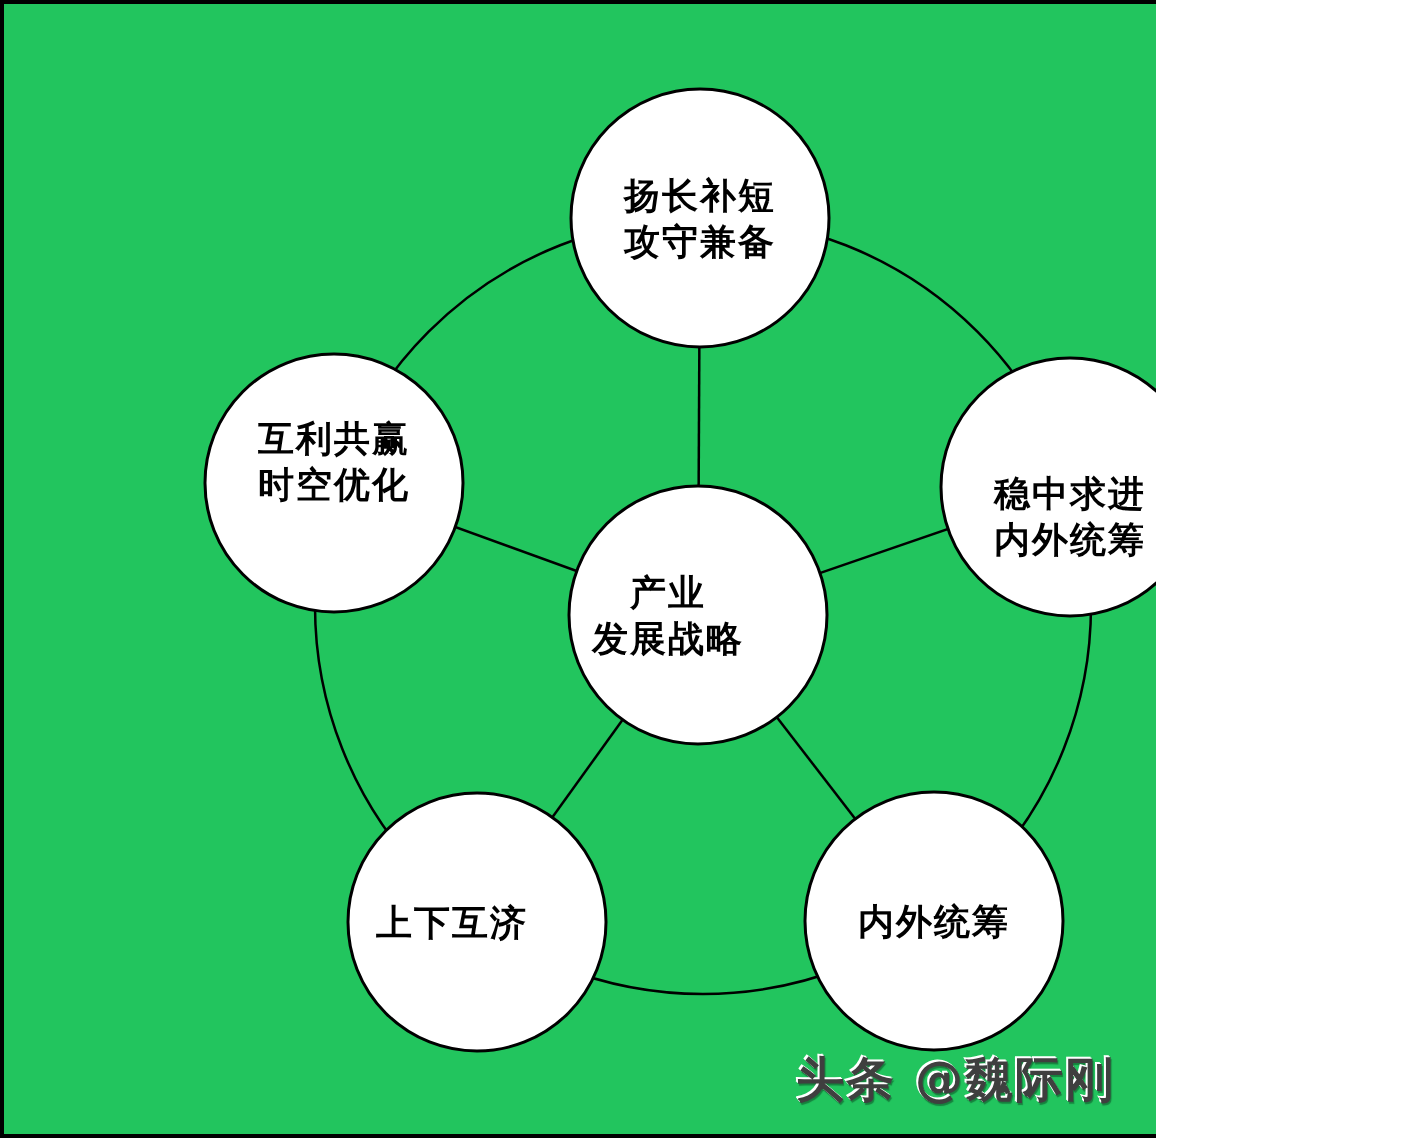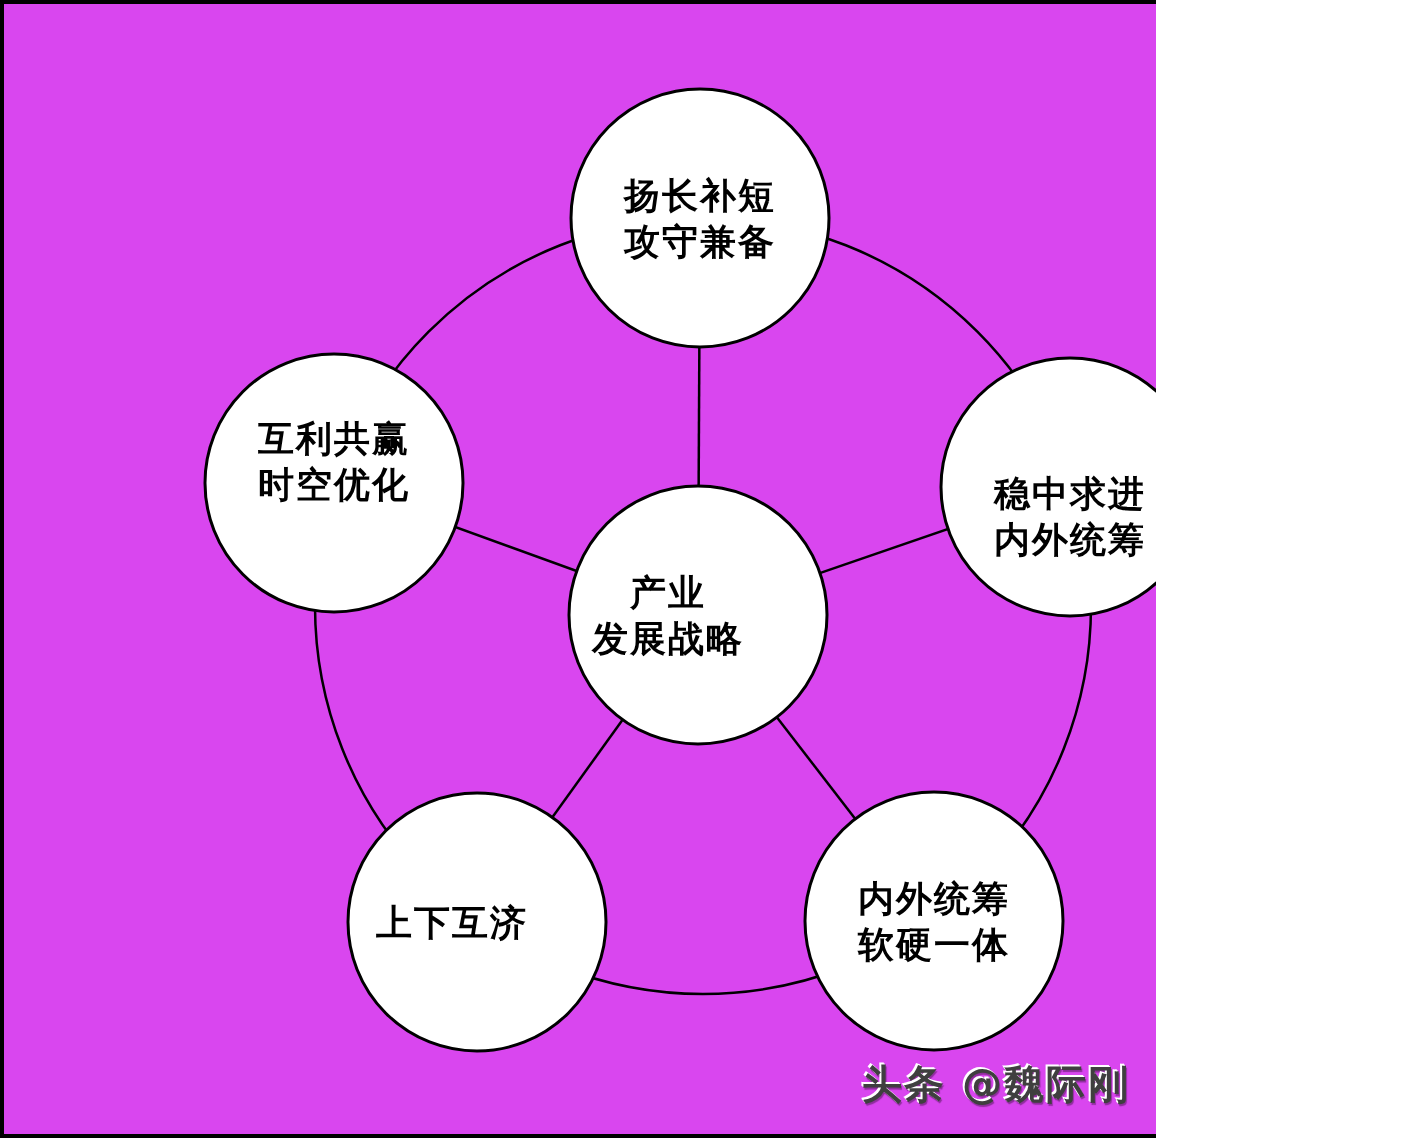--- a/index.html
+++ b/index.html
@@ -4,21 +4,21 @@
 <style>
   html, body {
     margin: 0;
     padding: 0;
     background: #ffffff;
   }
   .stage {
     position: relative;
     width: 1156px;
     height: 1138px;
-    background: #d946ef;
+    background: #22c55e;
     overflow: hidden;
     font-family: "DejaVu Serif", serif;
   }
   .stage svg {
     position: absolute;
     left: 0;
     top: 0;
     display: block;
   }
   .node {
@@ -32,25 +32,25 @@
     font-size: 36px;
     font-weight: 700;
     line-height: 46px;
     letter-spacing: 2px;
     color: #000000;
     white-space: nowrap;
     pointer-events: none;
   }
   .watermark {
     position: absolute;
-    right: 26px;
+    right: 41px;
     bottom: 26px;
     font-family: "DejaVu Sans", sans-serif;
     font-weight: 700;
-    font-size: 40px;
+    font-size: 48px;
     letter-spacing: 2px;
     color: #3f3f3f;
     text-shadow: -2px -2px 0 #ffffff, -1px -1px 0 #ffffff, 1px 2px 1px rgba(0,0,0,0.35);
     white-space: nowrap;
   }
 </style>
 </head>
 <body>
 
 <div class="stage">
@@ -84,21 +84,20 @@
     <span>攻守兼备</span>
   </div>
 
   <div class="node" style="left:1070px; top:516px">
     <span>稳中求进</span>
     <span>内外统筹</span>
   </div>
 
   <div class="node" style="left:934px; top:921px">
     <span>内外统筹</span>
-    <span>软硬一体</span>
   </div>
 
   <div class="node" style="left:452px; top:922px">
     <span>上下互济</span>
   </div>
 
   <div class="node" style="left:334px; top:461px">
     <span>互利共赢</span>
     <span>时空优化</span>
   </div>

